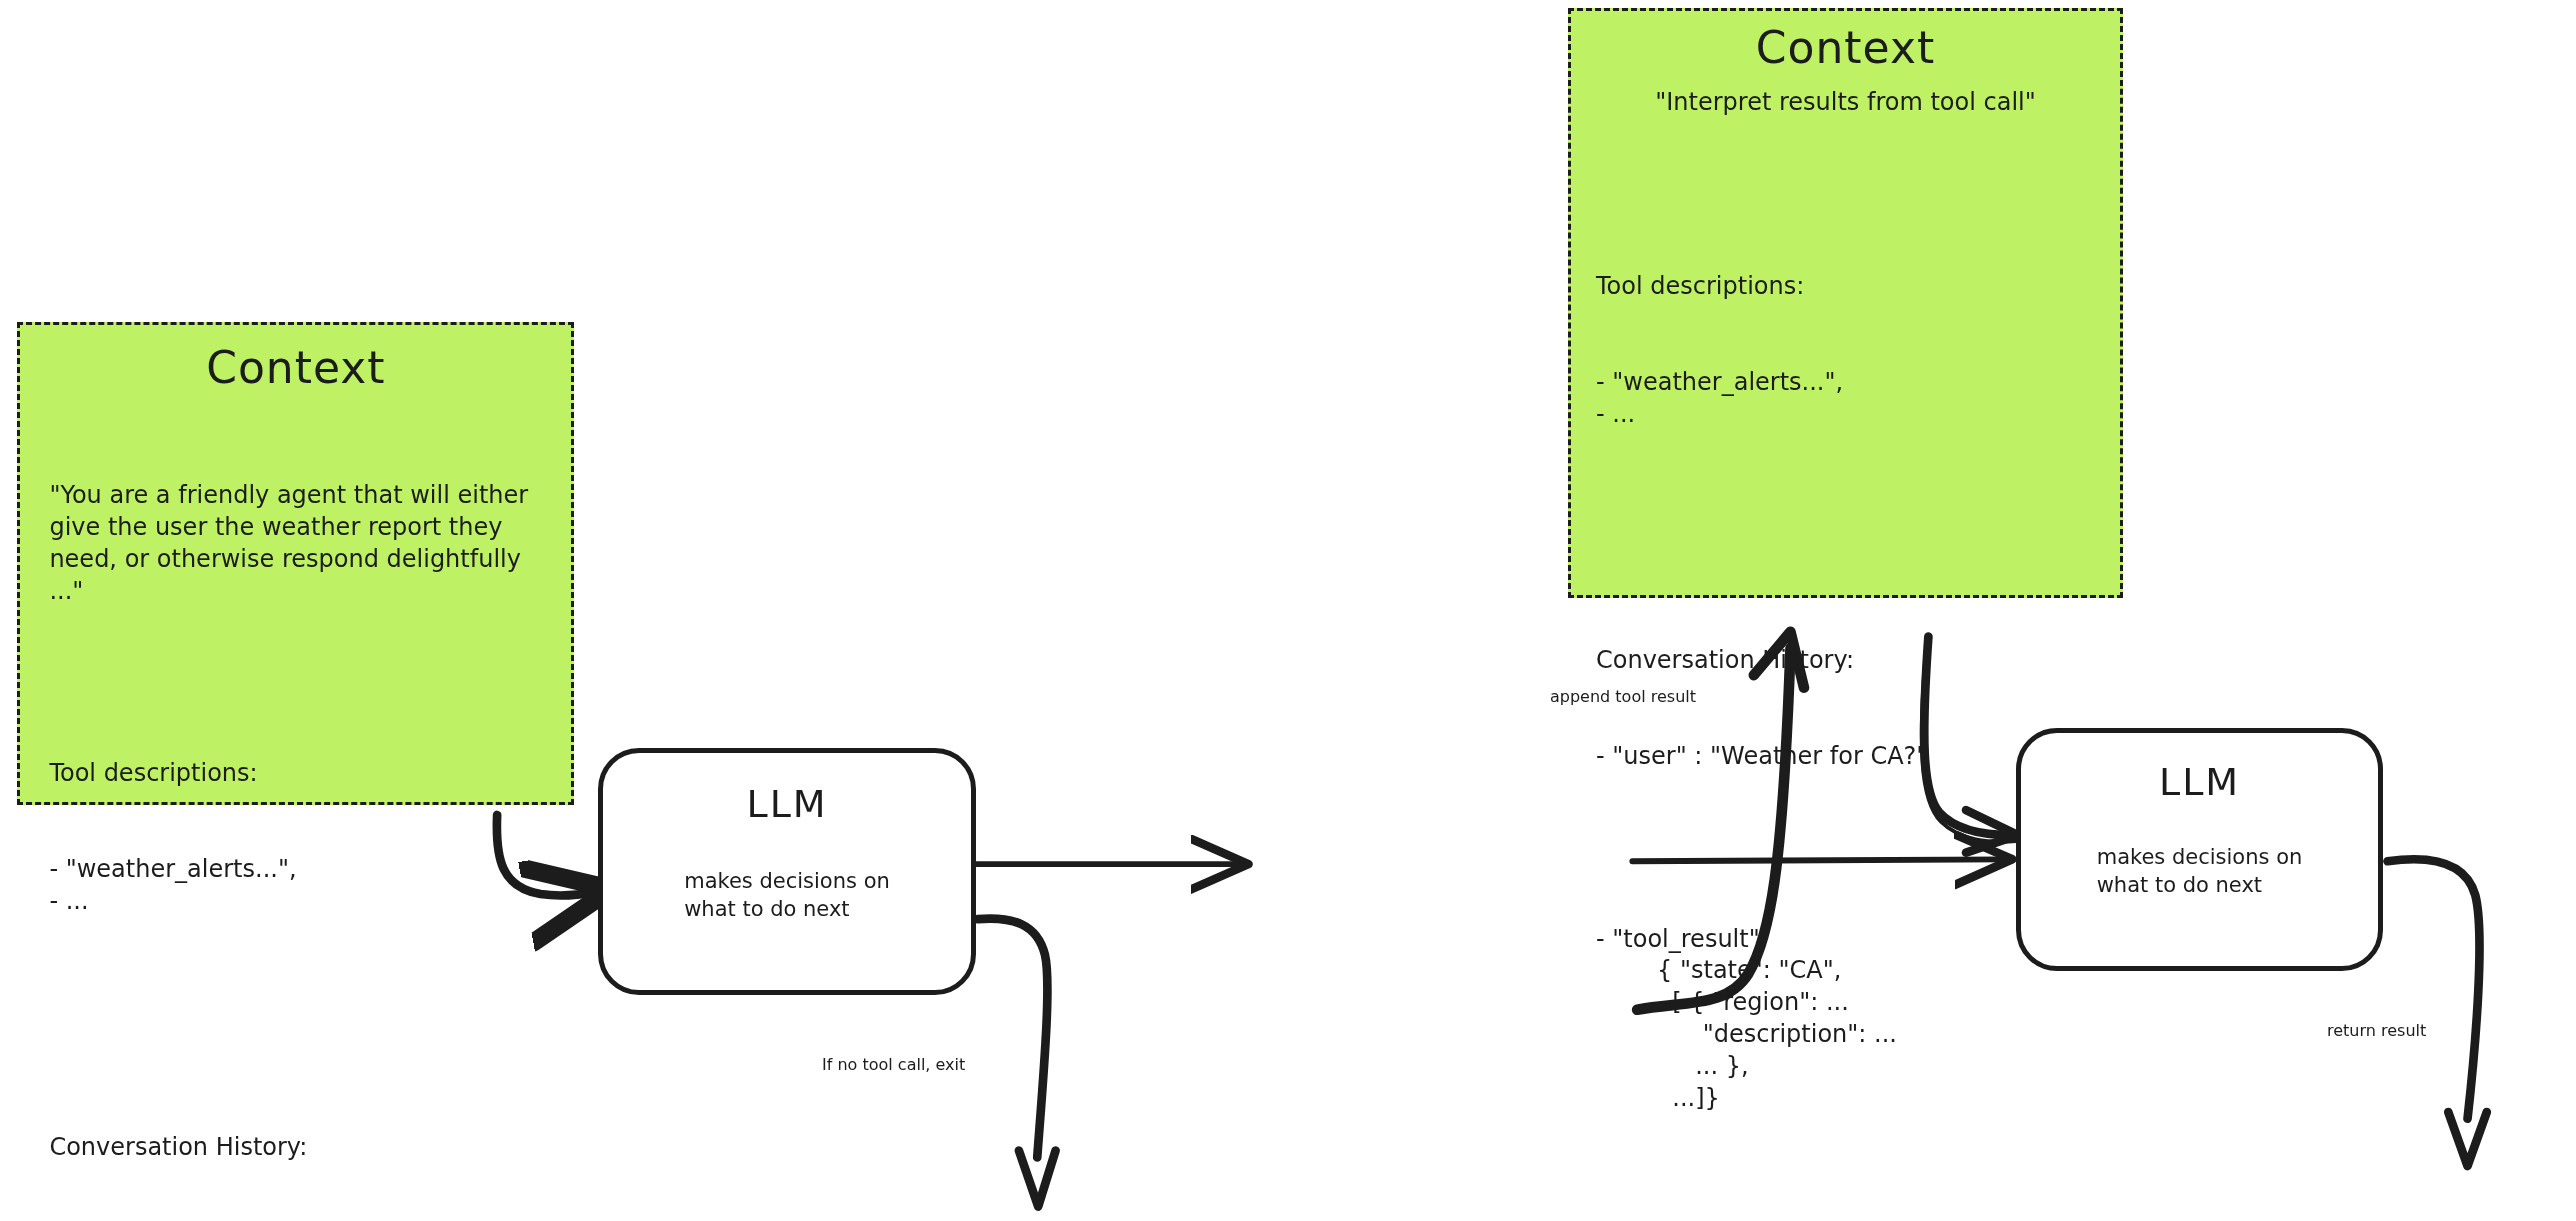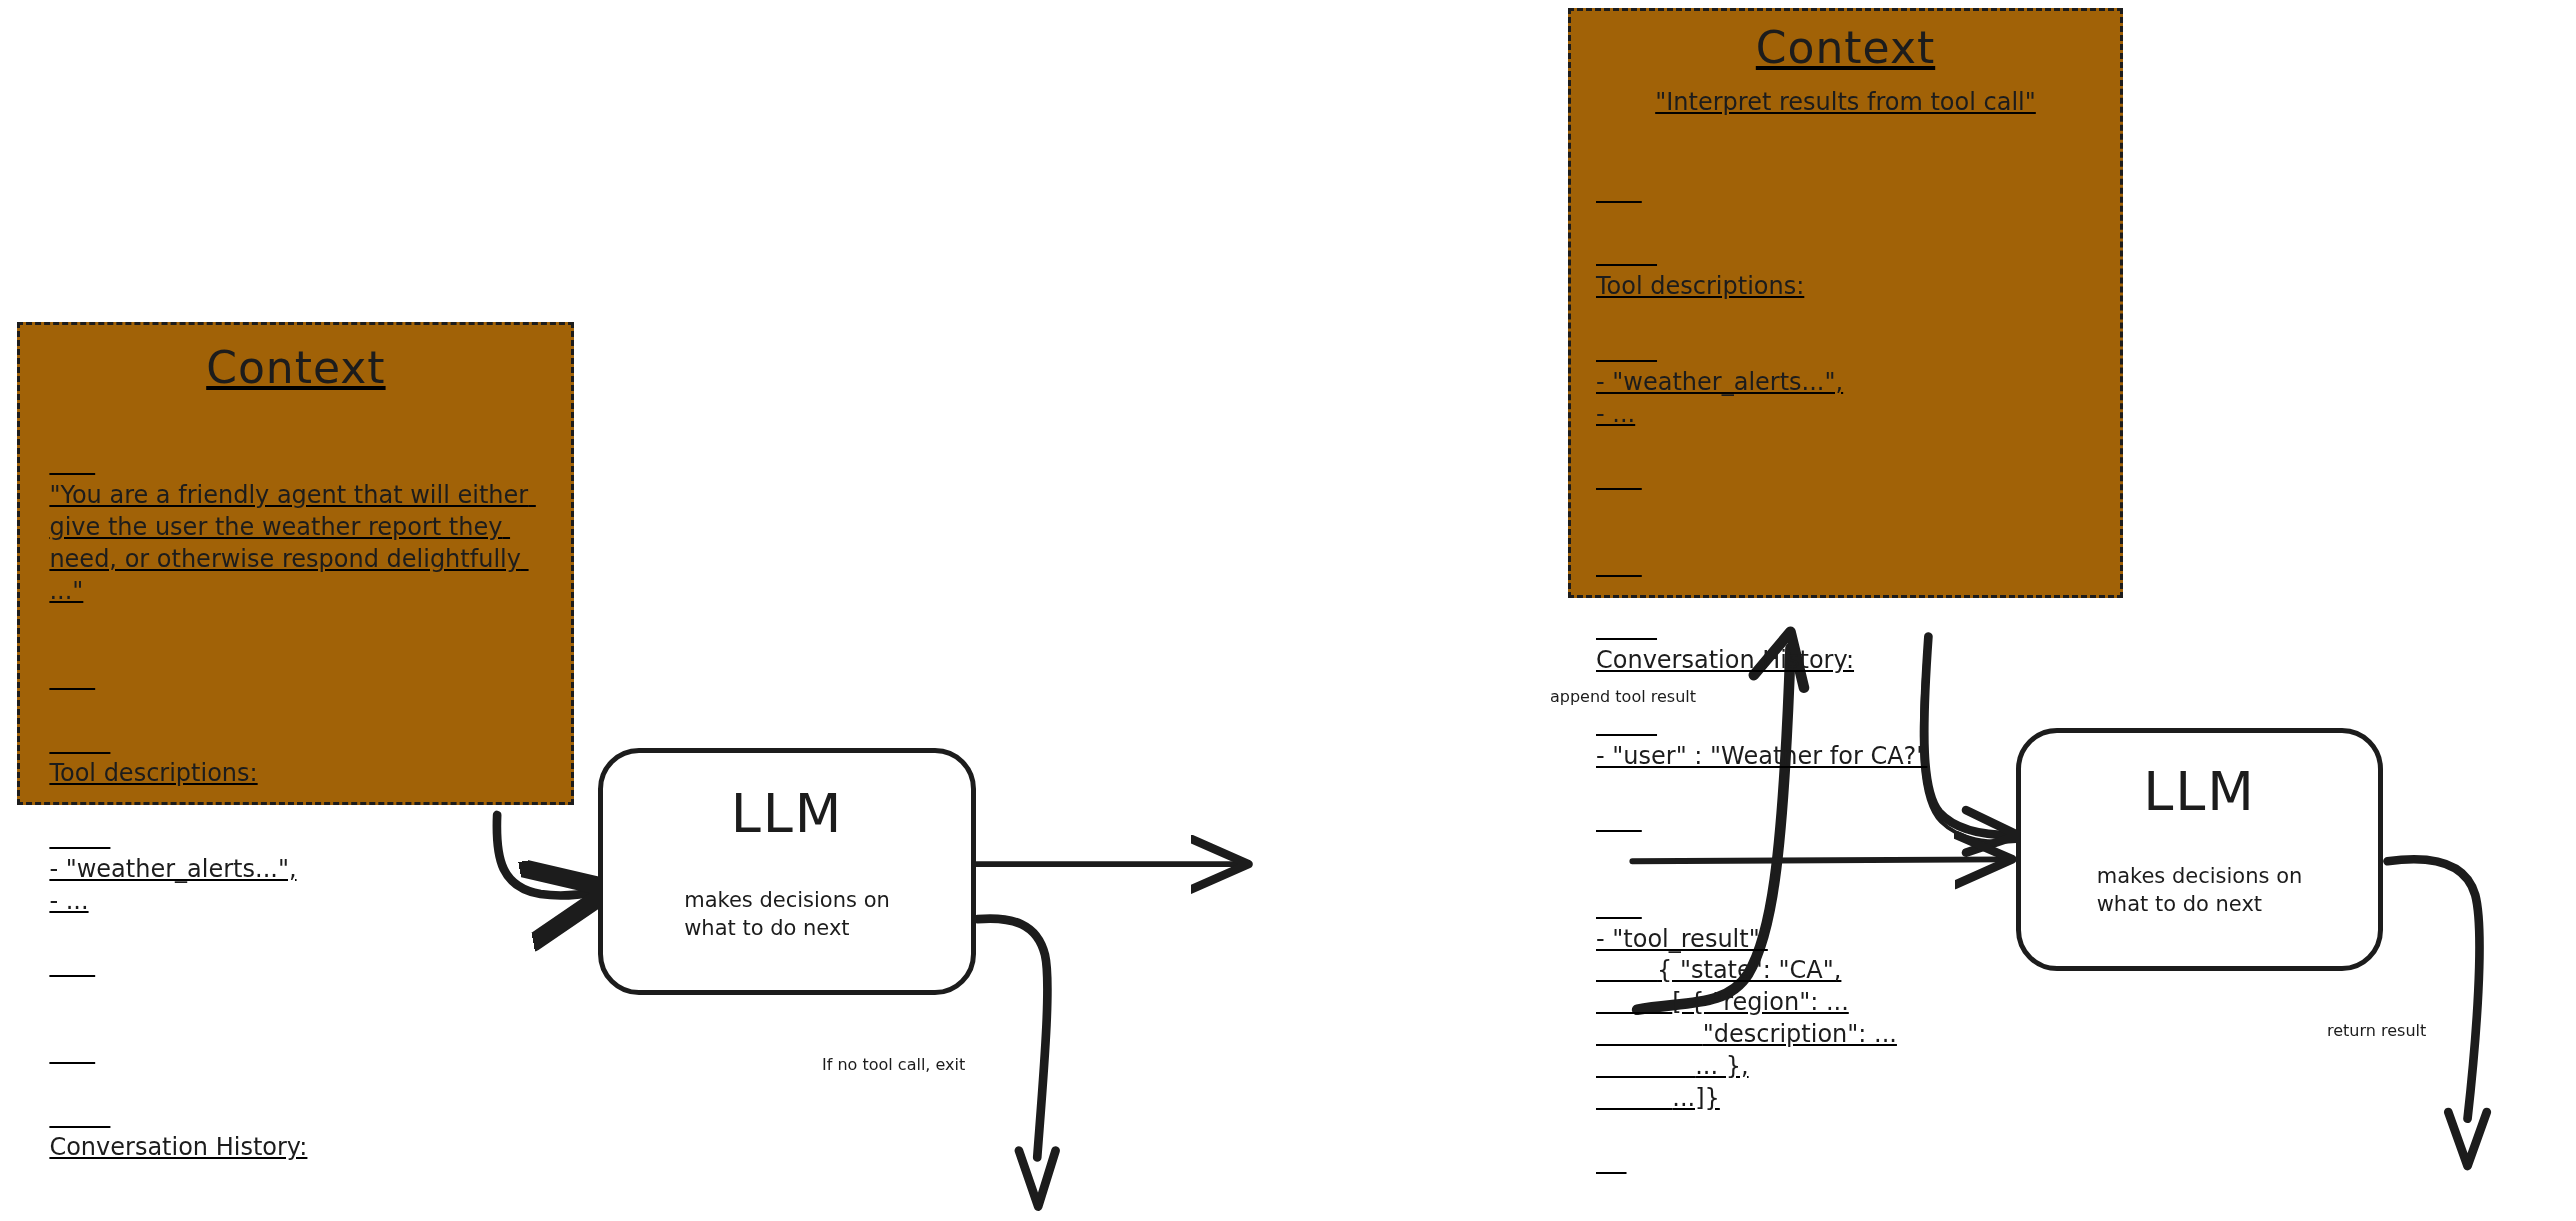--- a/index.html
+++ b/index.html
@@ -22,23 +22,22 @@
     left: 0; top: 0;
     width: 2576px;
     height: 1221px;
     pointer-events: none;
   }
 
   
   .ctx-box {
     position: absolute;
     border: 3.9px dashed #1c1c1c;
-    background: #a16207;
+    background: #bef264;
     box-sizing: border-box;
-    text-decoration: underline;
   }
   .ctx-title {
     text-align: center;
     font-size: 44px;
     color: #1c1c1c;
     letter-spacing: 1px;
     font-family: "DejaVu Sans", sans-serif;
   }
   .ctx-body {
     font-size: 24px;
@@ -57,21 +56,21 @@
     border: 5.8px solid #1c1c1c;
     border-radius: 41px;
     background: #ffffff;
     box-sizing: border-box;
     display: flex;
     flex-direction: column;
     align-items: center;
     justify-content: flex-start;
   }
   .node-title {
-    font-size: 54px;
+    font-size: 38px;
     color: #1c1c1c;
     letter-spacing: 1.9px;
     font-family: "DejaVu Sans", sans-serif;
   }
   .node-sub {
     font-size: 21px;
     line-height: 1.34;
     color: #1c1c1c;
     text-align: left;
     white-space: pre-line;

